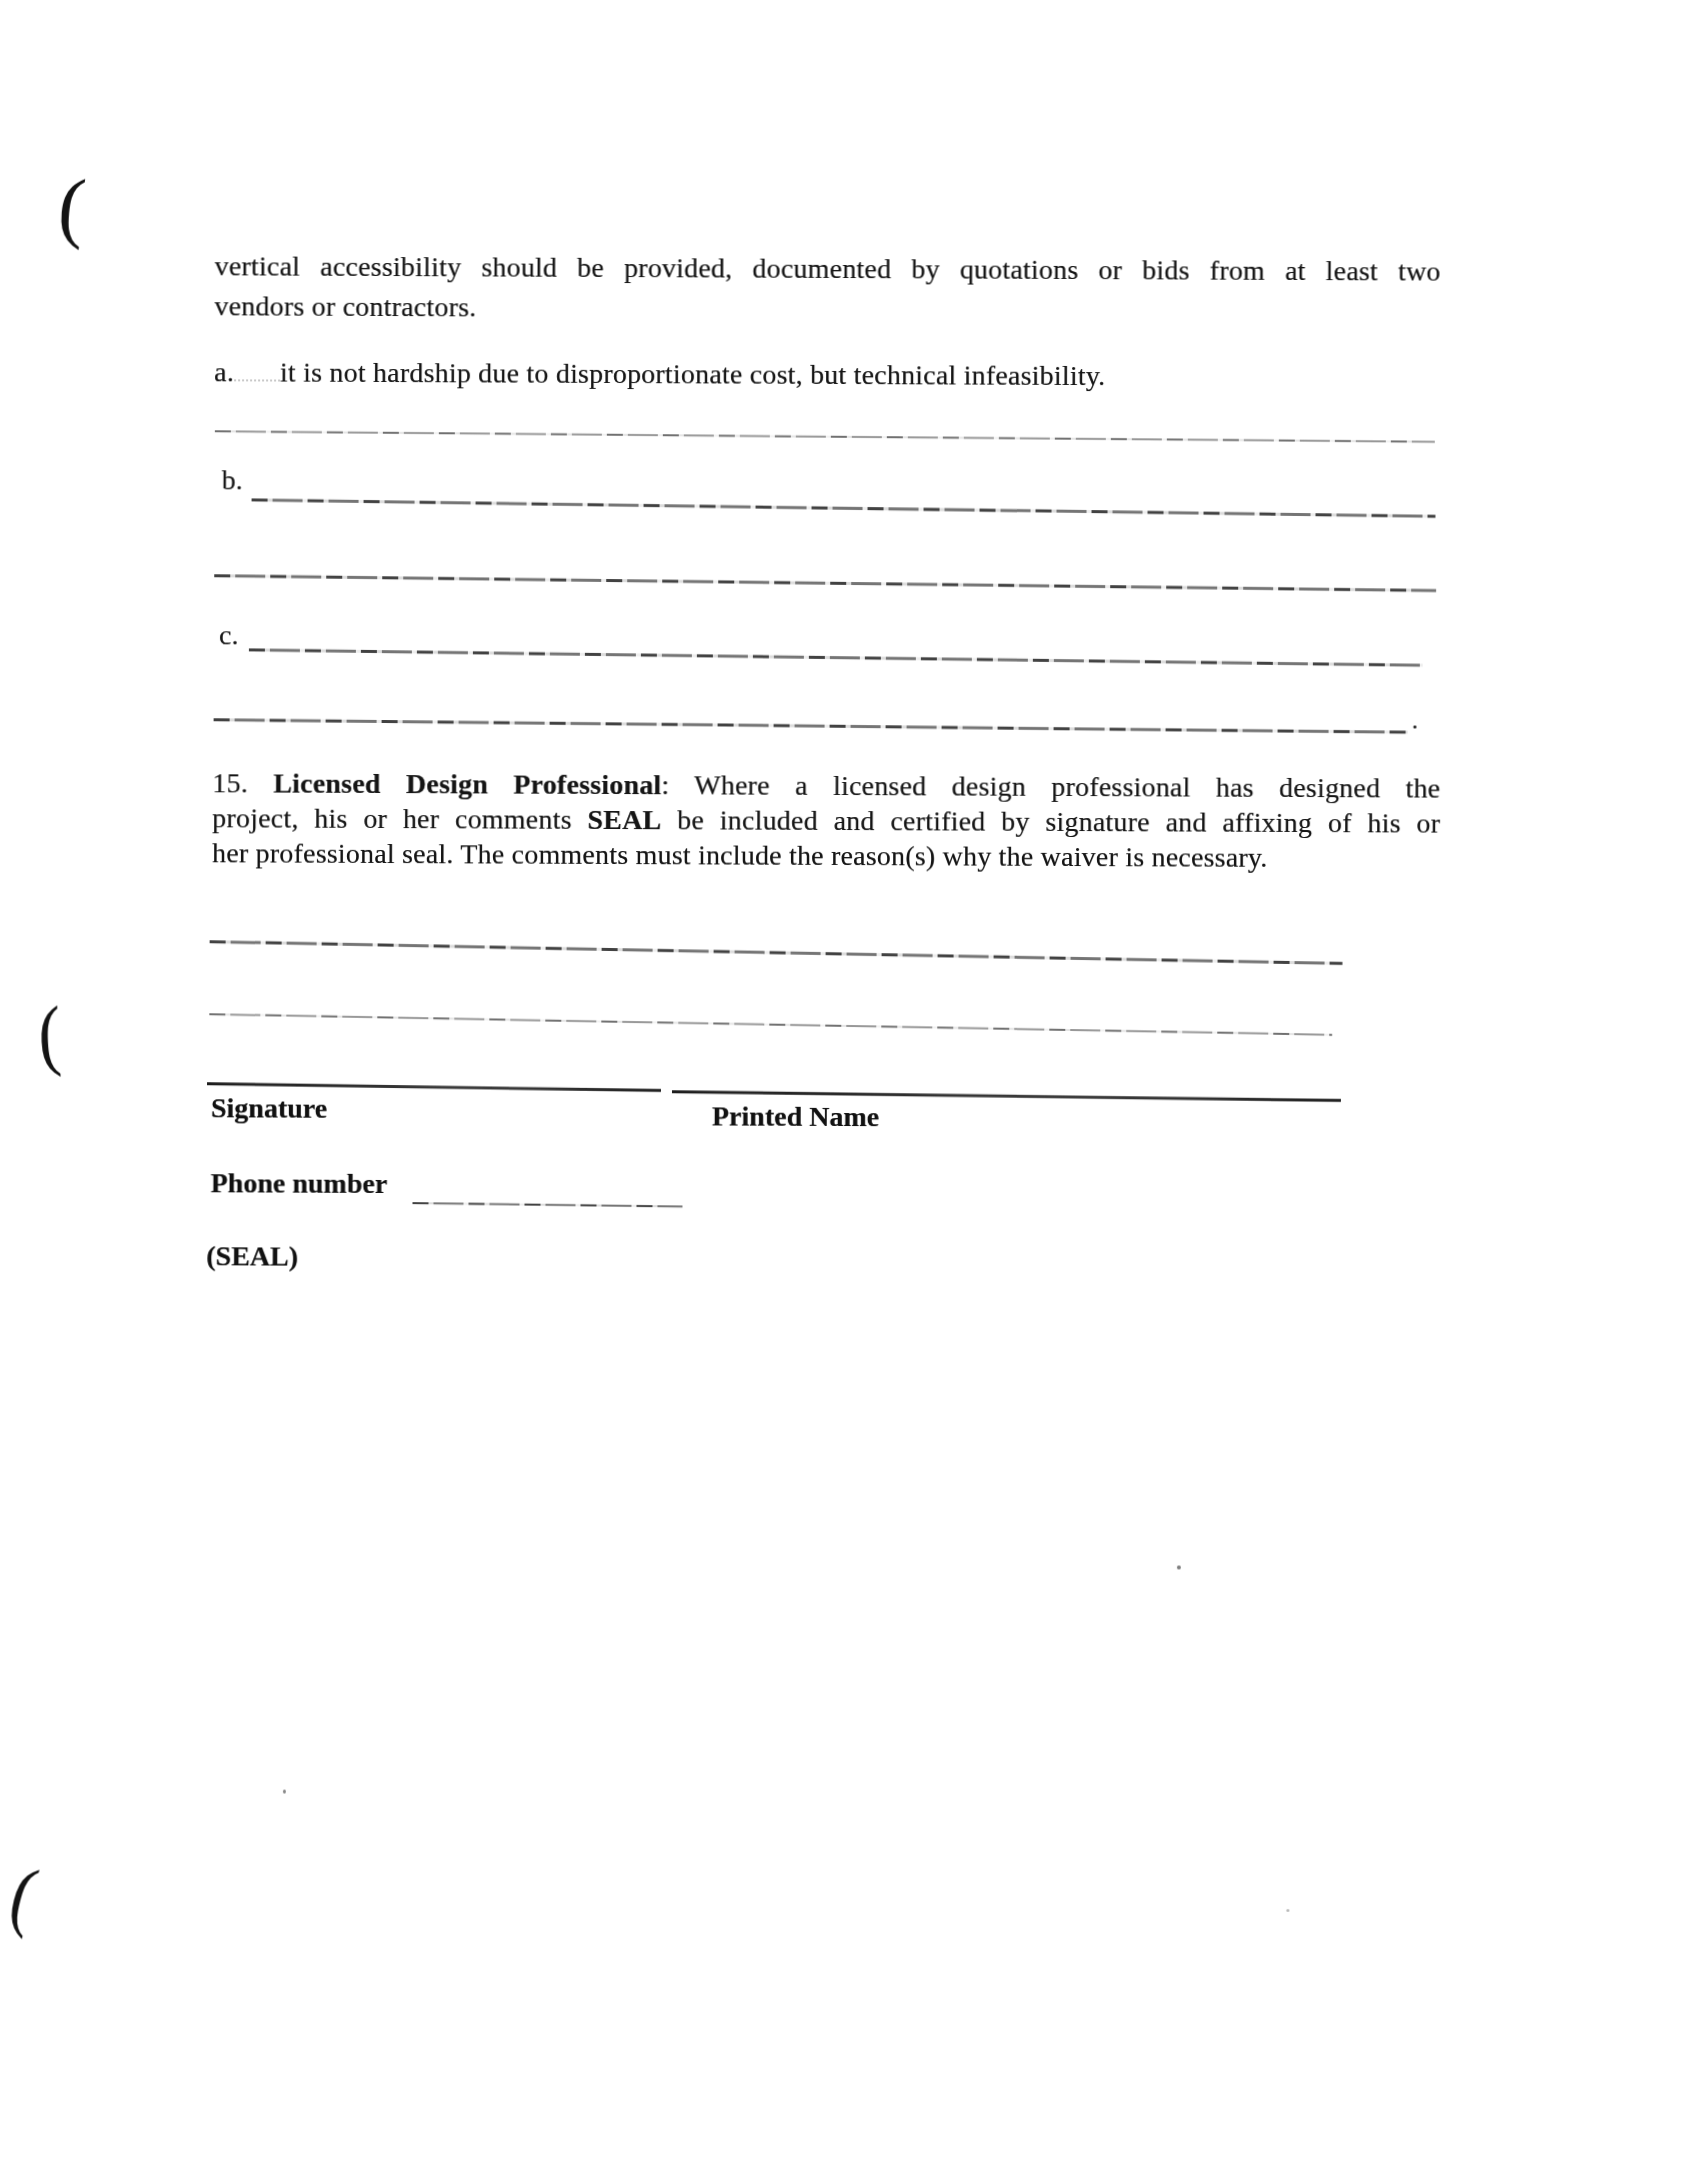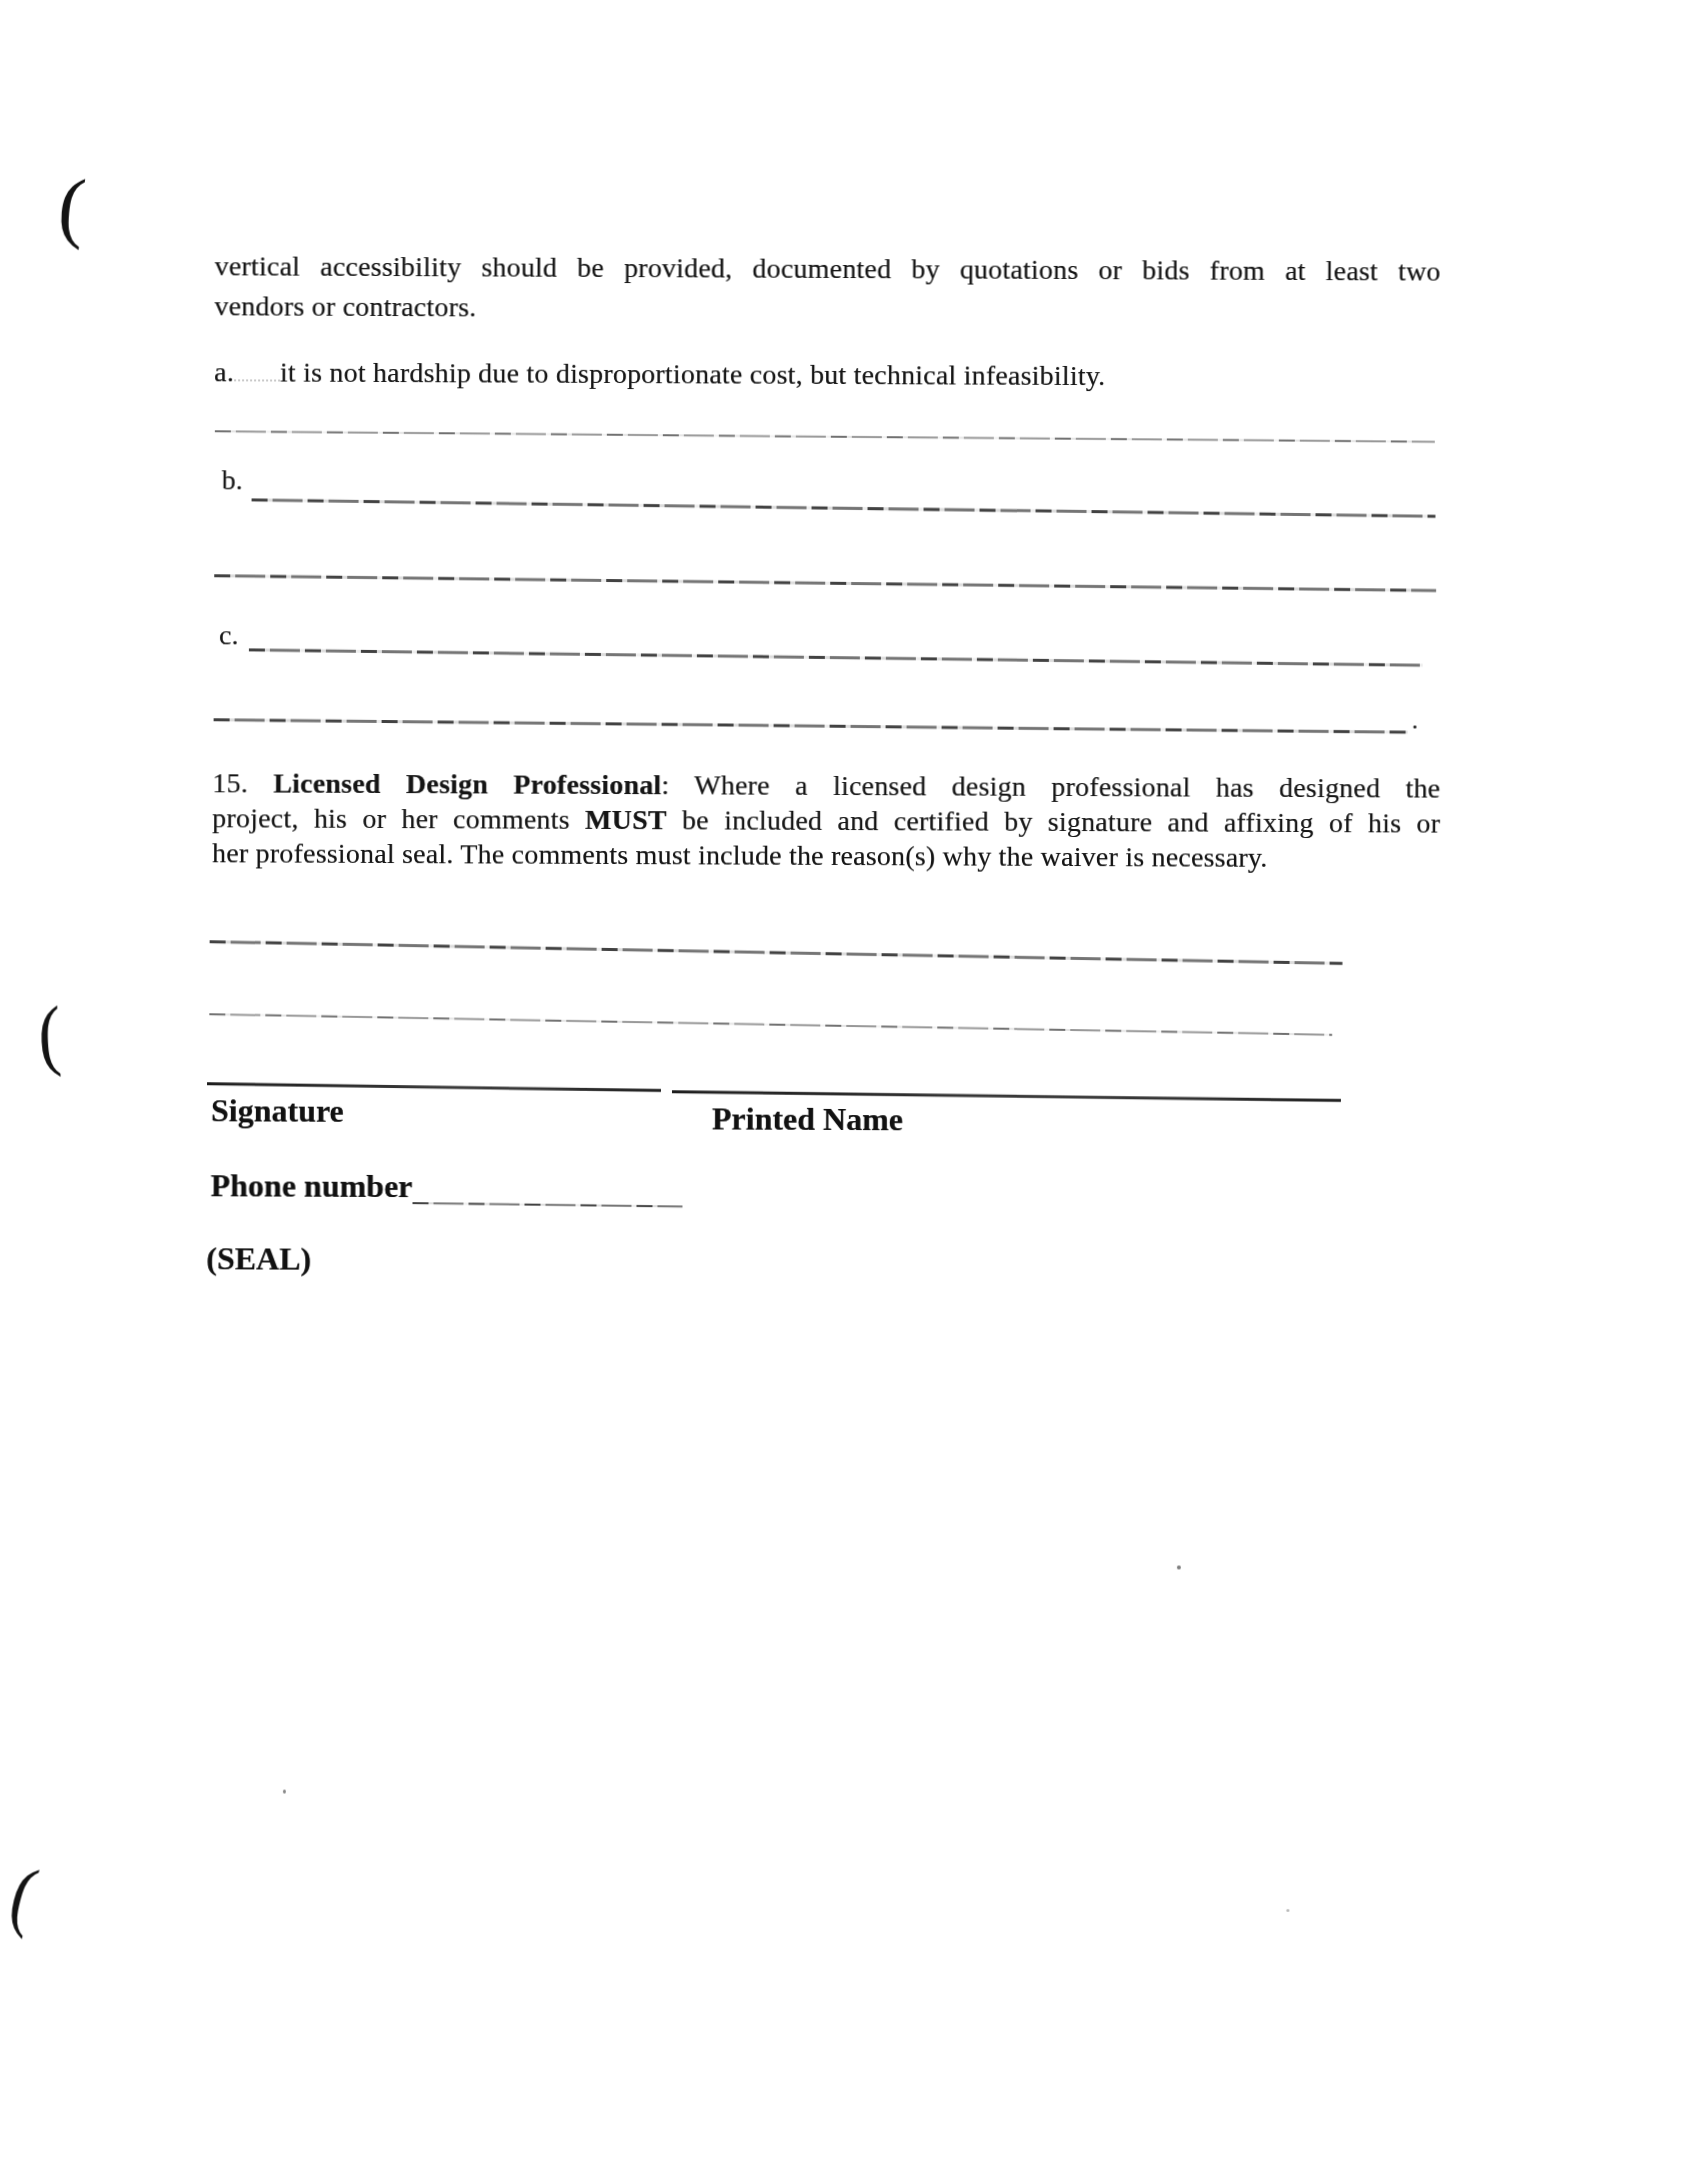--- a/index.html
+++ b/index.html
@@ -47,21 +47,21 @@
     font-size:79px;line-height:79px;
     color:#161616;
     font-weight:400;
   }
   .speck{position:absolute;border-radius:50%;background:#3a3a3a;}
   .smudge{
     display:inline-block;width:46px;height:10px;
     border-bottom:2px dotted rgba(40,40,40,0.25);
     vertical-align:baseline;
   }
-  .label-line{position:absolute;font-size:32px;font-weight:bold;color:#141414;
+  .label-line{position:absolute;font-size:28px;font-weight:bold;color:#141414;
     text-shadow:0.3px 0.3px 0.5px rgba(10,10,10,0.5);}
   .item-letter{position:absolute;font-size:28px;color:#1a1a1a;
     text-shadow:0.3px 0.3px 0.5px rgba(10,10,10,0.45);}
 </style>
 </head>
 <body>
 
 <div class="sheet">
 
   <span class="curl" style="left:55px;top:170px;transform:rotate(5deg);">(</span>
@@ -82,21 +82,21 @@
   <div class="rule" style="left:249px;top:501px;width:1184px;transform:rotate(0.55deg);"></div>
   <div class="rule" style="left:212px;top:577px;width:1222px;transform:rotate(0.45deg);"></div>
 
   <span class="item-letter" style="left:217px;top:622px;">c.</span>
   <div class="rule" style="left:247px;top:651px;width:1174px;transform:rotate(0.5deg);"></div>
   <div class="rule" style="left:212px;top:721px;width:1194px;transform:rotate(0.35deg);"></div>
   <span class="item-letter" style="left:1410px;top:703px;font-size:26px;">.</span>
 
   <div class="txt" style="left:211px;top:768px;width:1228px;line-height:35px;">
     <div class="just-force"><span>15. </span><span class="b">Licensed Design Professional</span><span>: Where a licensed design professional has designed the</span></div>
-    <div class="just-force"><span>project, his or her comments </span><span class="b">MUST</span><span> be included and certified by signature and affixing of his or</span></div>
+    <div class="just-force"><span>project, his or her comments </span><span class="b">SEAL</span><span> be included and certified by signature and affixing of his or</span></div>
     <div>her professional seal. The comments must include the reason(s) why the waiver is necessary.</div>
   </div>
 
   <div class="rule" style="left:209px;top:943px;width:1133px;transform:rotate(0.85deg);"></div>
   <div class="rule faint" style="left:209px;top:1016px;width:1123px;transform:rotate(0.8deg);"></div>
 
   <div class="rule solid" style="left:207px;top:1085px;width:454px;transform:rotate(0.6deg);"></div>
   <div class="rule solid" style="left:672px;top:1091px;width:669px;transform:rotate(0.5deg);"></div>
   <span class="label-line" style="left:211px;top:1095px;">Signature</span>
   <span class="label-line" style="left:712px;top:1101px;">Printed Name</span>

